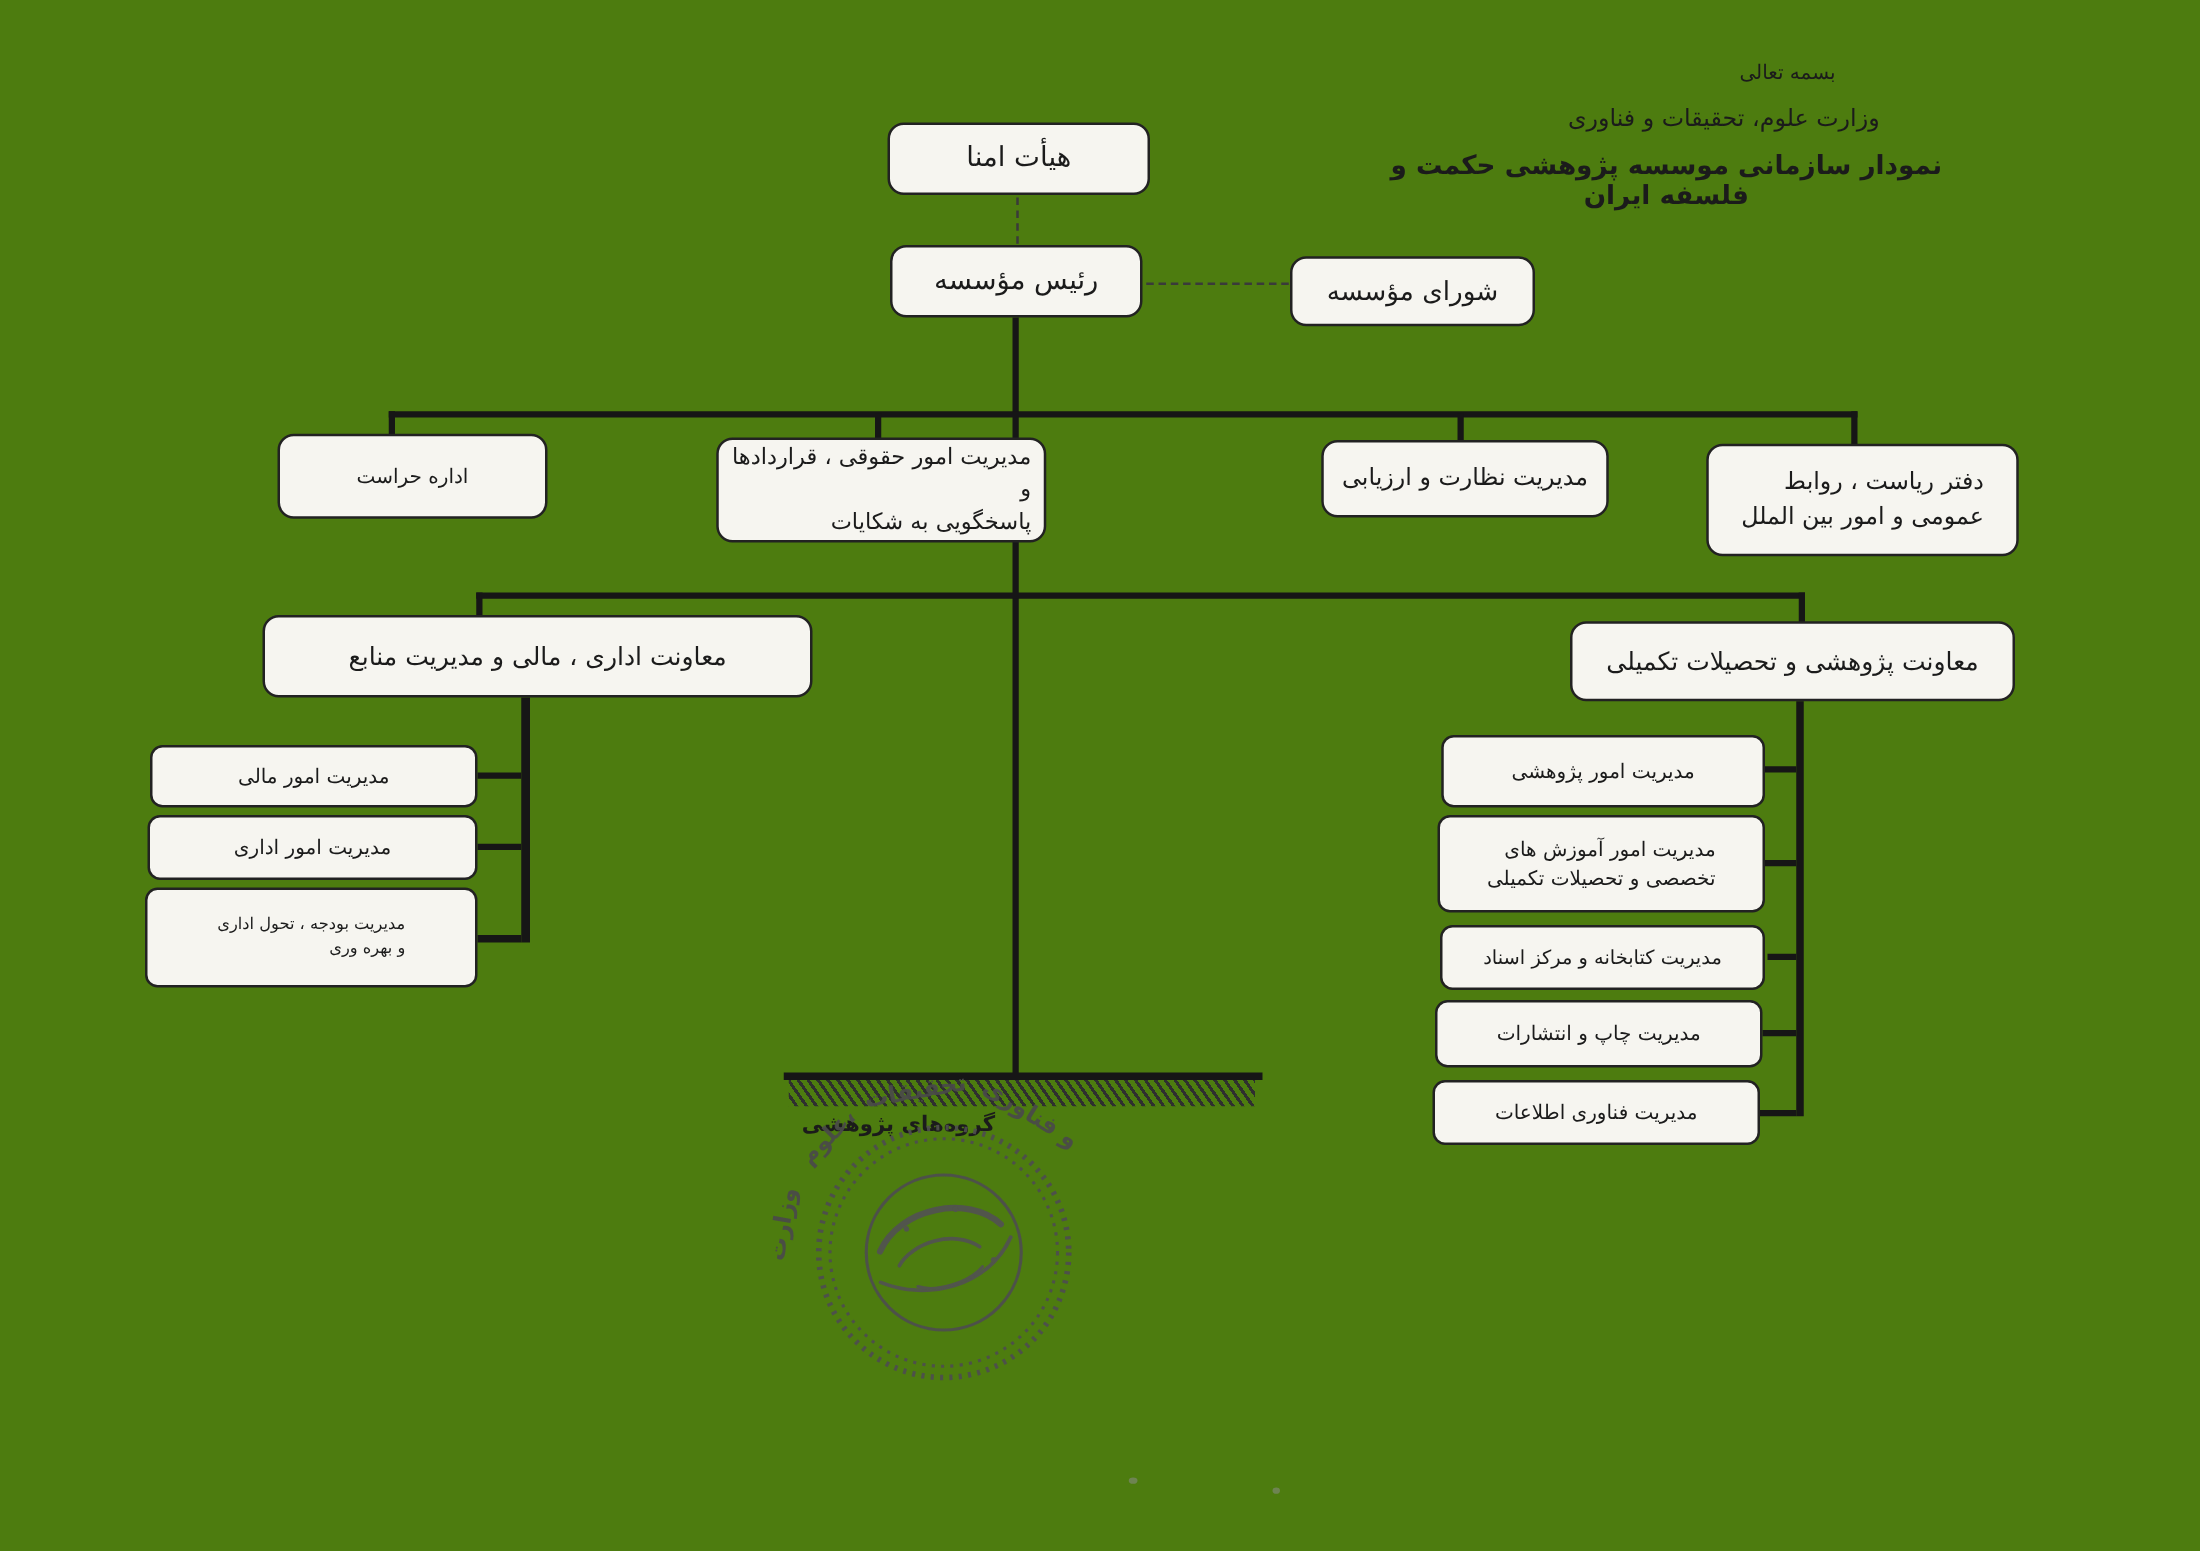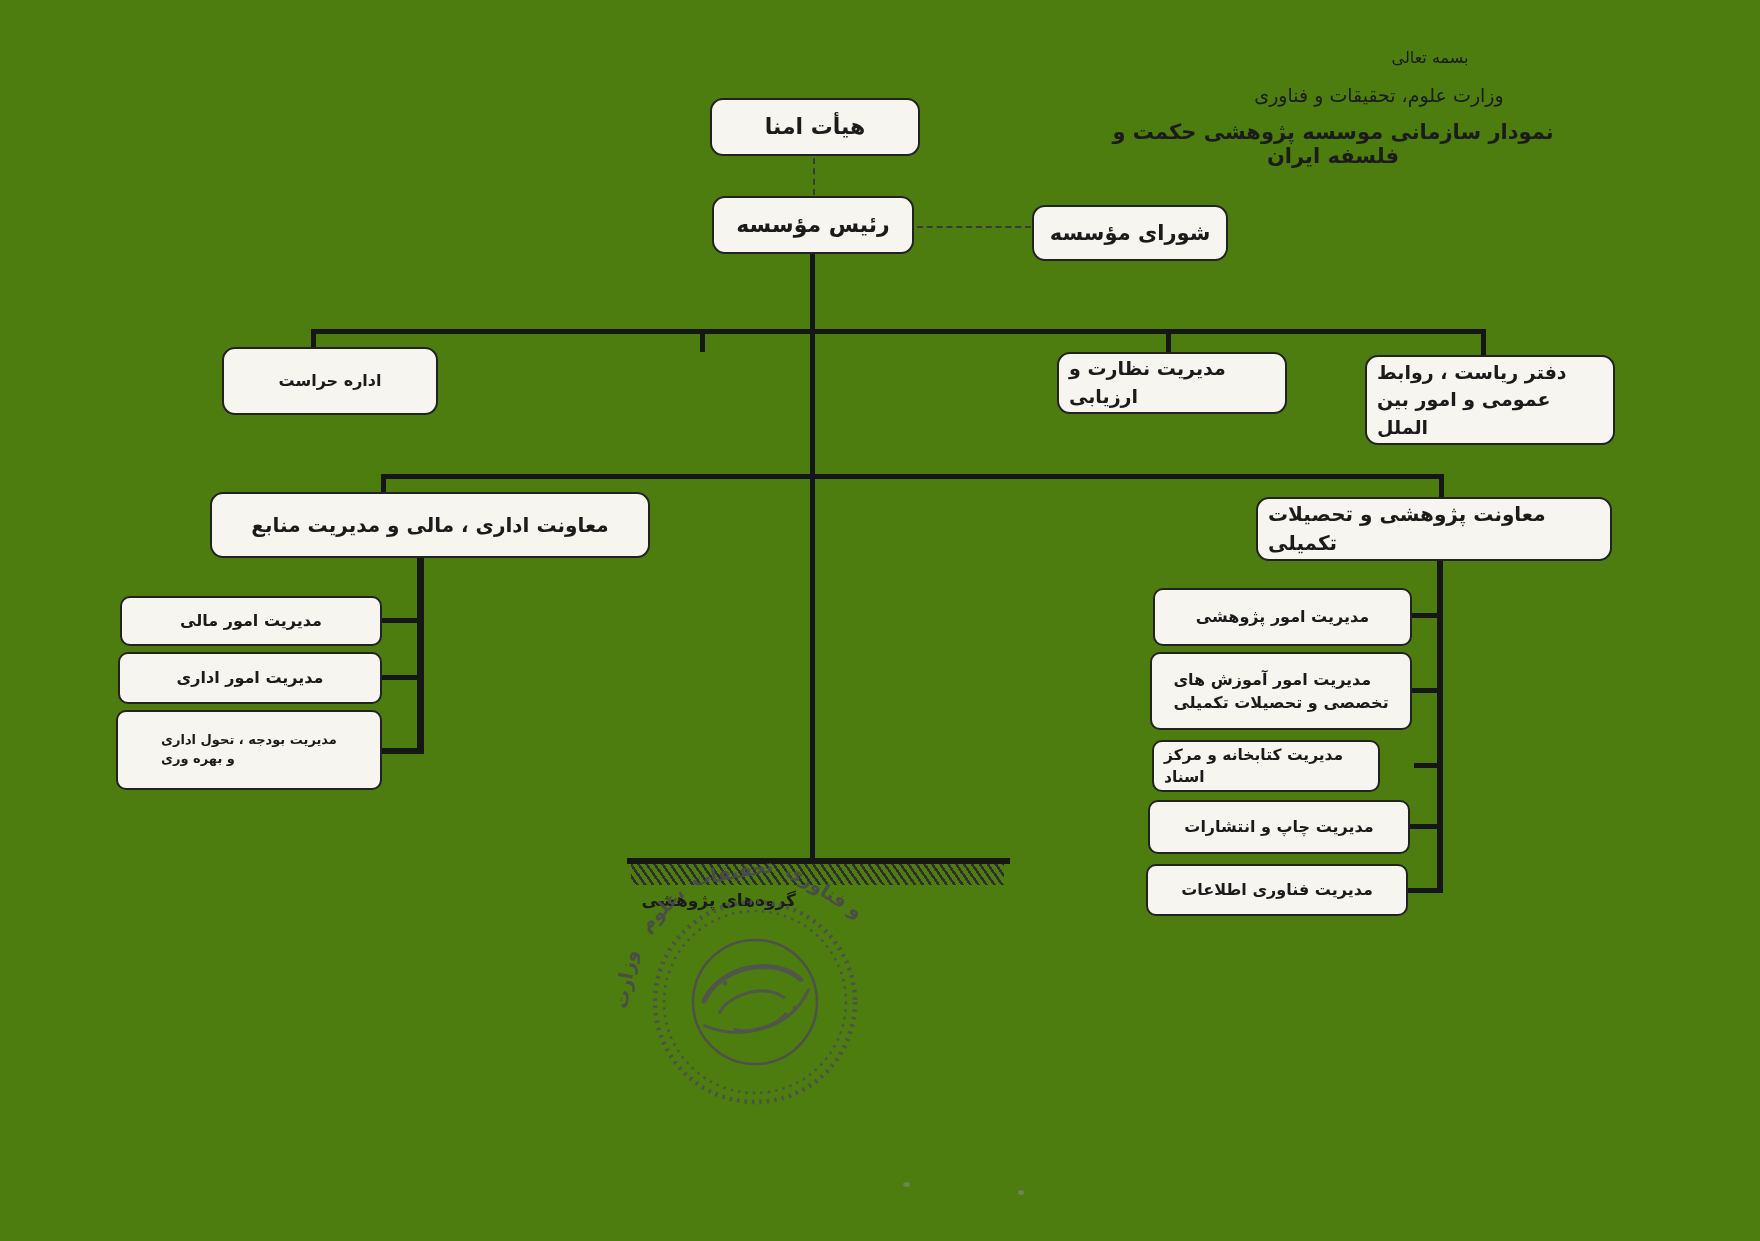--- a/index.html
+++ b/index.html
@@ -4,22 +4,22 @@
 <style>
   * { box-sizing: border-box; }
   body { margin:0; background:#e9e9e6; }
   .page {
     position:relative; width:1760px; height:1241px; margin:0 auto;
     background:#4d7c0f; overflow:hidden;
     font-family:"DejaVu Sans", sans-serif; color:#1b1b1b;
   }
   .box {
     position:absolute; display:flex; align-items:center; justify-content:center;
-    text-align:left; border:2.5px solid #222; border-radius:13px;
-    background:#f6f5f0; font-weight:bold; padding:2px 10px;
+    text-align:right; border:2.5px solid #222; border-radius:13px;
+    background:#f6f5f0; font-weight:normal; padding:2px 10px;
     white-space:pre-line; line-height:1.45;
   }
   .box.small { border-radius:10px; border-width:2.5px; }
   .line  { position:absolute; background:#161616; }
   .dashv { position:absolute; width:0; border-left:2.5px dashed #3a3a3a; }
   .dashh { position:absolute; height:0; border-top:2.5px dashed #3a3a3a; }
   .hdr   { position:absolute; text-align:center; }
   .hatch {
     position:absolute;
     background:repeating-linear-gradient(55deg, transparent 0 4px, #2f2f2f 4px 6.5px);
@@ -47,20 +47,22 @@
 
   <div class="line" style="left:810px;top:254px;width:5px;height:606px"></div>
 
   <div class="line" style="left:311px;top:329px;width:1175px;height:5px"></div>
   <div class="line" style="left:311px;top:329px;width:5px;height:20px"></div>
   <div class="line" style="left:700px;top:331px;width:5px;height:21px"></div>
   <div class="line" style="left:1166px;top:331px;width:5px;height:23px"></div>
   <div class="line" style="left:1481px;top:329px;width:5px;height:28px"></div>
 
   <div class="box" dir="rtl" style="left:222px;top:347px;width:216px;height:68px;font-size:16px">اداره حراست</div>
+  <div class="box" dir="rtl" style="left:573px;top:350px;width:264px;height:84px;font-size:18px">مدیریت امور حقوقی ، قراردادها و
+پاسخگویی به شکایات</div>
   <div class="box" dir="rtl" style="left:1057px;top:352px;width:230px;height:62px;font-size:19px">مدیریت نظارت و ارزیابی</div>
   <div class="box" dir="rtl" style="left:1365px;top:355px;width:250px;height:90px;font-size:19px">دفتر ریاست ، روابط
 عمومی  و امور بین الملل</div>
 
   <div class="line" style="left:381px;top:474px;width:1063px;height:5px"></div>
   <div class="line" style="left:381px;top:474px;width:5px;height:19px"></div>
   <div class="line" style="left:1439px;top:474px;width:5px;height:24px"></div>
 
   <div class="box" dir="rtl" style="left:210px;top:492px;width:440px;height:66px;font-size:20px">معاونت اداری ، مالی و مدیریت منابع</div>
   <div class="box" dir="rtl" style="left:1256px;top:497px;width:356px;height:64px;font-size:20px">معاونت پژوهشی و تحصیلات تکمیلی</div>
@@ -78,21 +80,21 @@
   <div class="line" style="left:1437px;top:561px;width:6px;height:332px"></div>
   <div class="line" style="left:1412px;top:613px;width:25px;height:5px"></div>
   <div class="line" style="left:1412px;top:688px;width:25px;height:5px"></div>
   <div class="line" style="left:1414px;top:763px;width:23px;height:5px"></div>
   <div class="line" style="left:1410px;top:824px;width:27px;height:5px"></div>
   <div class="line" style="left:1408px;top:888px;width:29px;height:5px"></div>
 
   <div class="box small" dir="rtl" style="left:1153px;top:588px;width:259px;height:58px;font-size:16px">مدیریت امور پژوهشی</div>
   <div class="box small" dir="rtl" style="left:1150px;top:652px;width:262px;height:78px;font-size:16px">مدیریت امور آموزش های
 تخصصی و  تحصیلات تکمیلی</div>
-  <div class="box small" dir="rtl" style="left:1152px;top:740px;width:228px;height:52px;font-size:15.5px">مدیریت کتابخانه و مرکز اسناد</div>
+  <div class="box small" dir="rtl" style="left:1152px;top:740px;width:260px;height:52px;font-size:15.5px">مدیریت کتابخانه و مرکز اسناد</div>
   <div class="box small" dir="rtl" style="left:1148px;top:800px;width:262px;height:54px;font-size:16px">مدیریت چاپ و انتشارات</div>
   <div class="box small" dir="rtl" style="left:1146px;top:864px;width:262px;height:52px;font-size:16px">مدیریت فناوری اطلاعات</div>
 
   <div class="line" style="left:627px;top:858px;width:383px;height:6px"></div>
   <div class="hatch" style="left:631px;top:864px;width:373px;height:21px"></div>
   <div class="label" dir="rtl" style="left:616px;top:890px;width:180px;font-size:17px;text-align:right">گروه‌های پژوهشی</div>
 
   <svg class="stamp" style="left:580px;top:852px" width="360" height="320" viewBox="0 0 360 320">
     <g fill="none" stroke="#4e4e4e">
       <circle cx="175" cy="150" r="100" stroke-width="4.5" stroke-dasharray="2.5 5"></circle>

